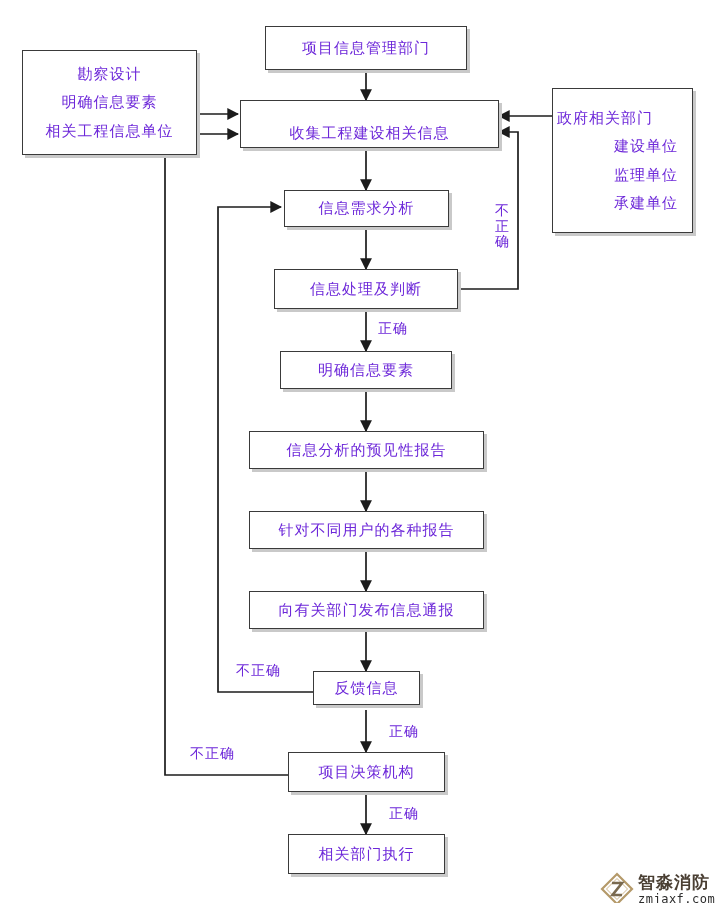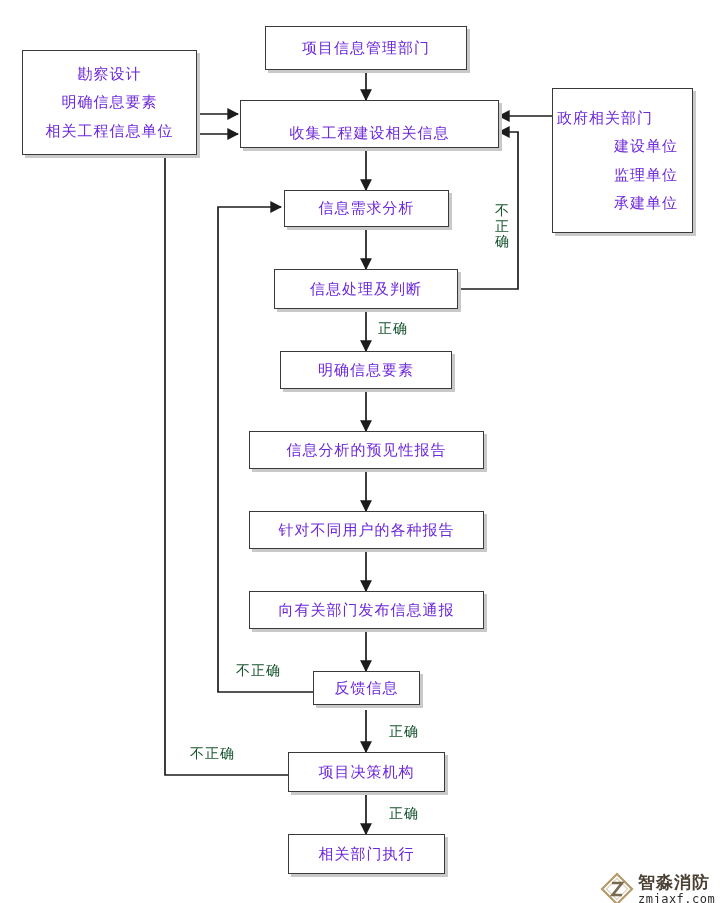--- a/index.html
+++ b/index.html
@@ -29,21 +29,21 @@
     white-space:nowrap;
   }
   .node.multi{align-items:center;}
   .node .ln{display:block;}
   .node.rightish{align-items:flex-end;padding-right:14px;}
   .node.rightish .ln.first{align-self:flex-start;padding-left:4px;}
 
   .elabel{
     position:absolute;
     font-size:14px;
-    color:#14532d;
+    color:#6d28d9;
     letter-spacing:1px;
     white-space:nowrap;
     line-height:1.15;
   }
   .elabel.vert{
     white-space:normal;
     width:15px;
     text-align:center;
     line-height:1.12;
     font-size:14px;

